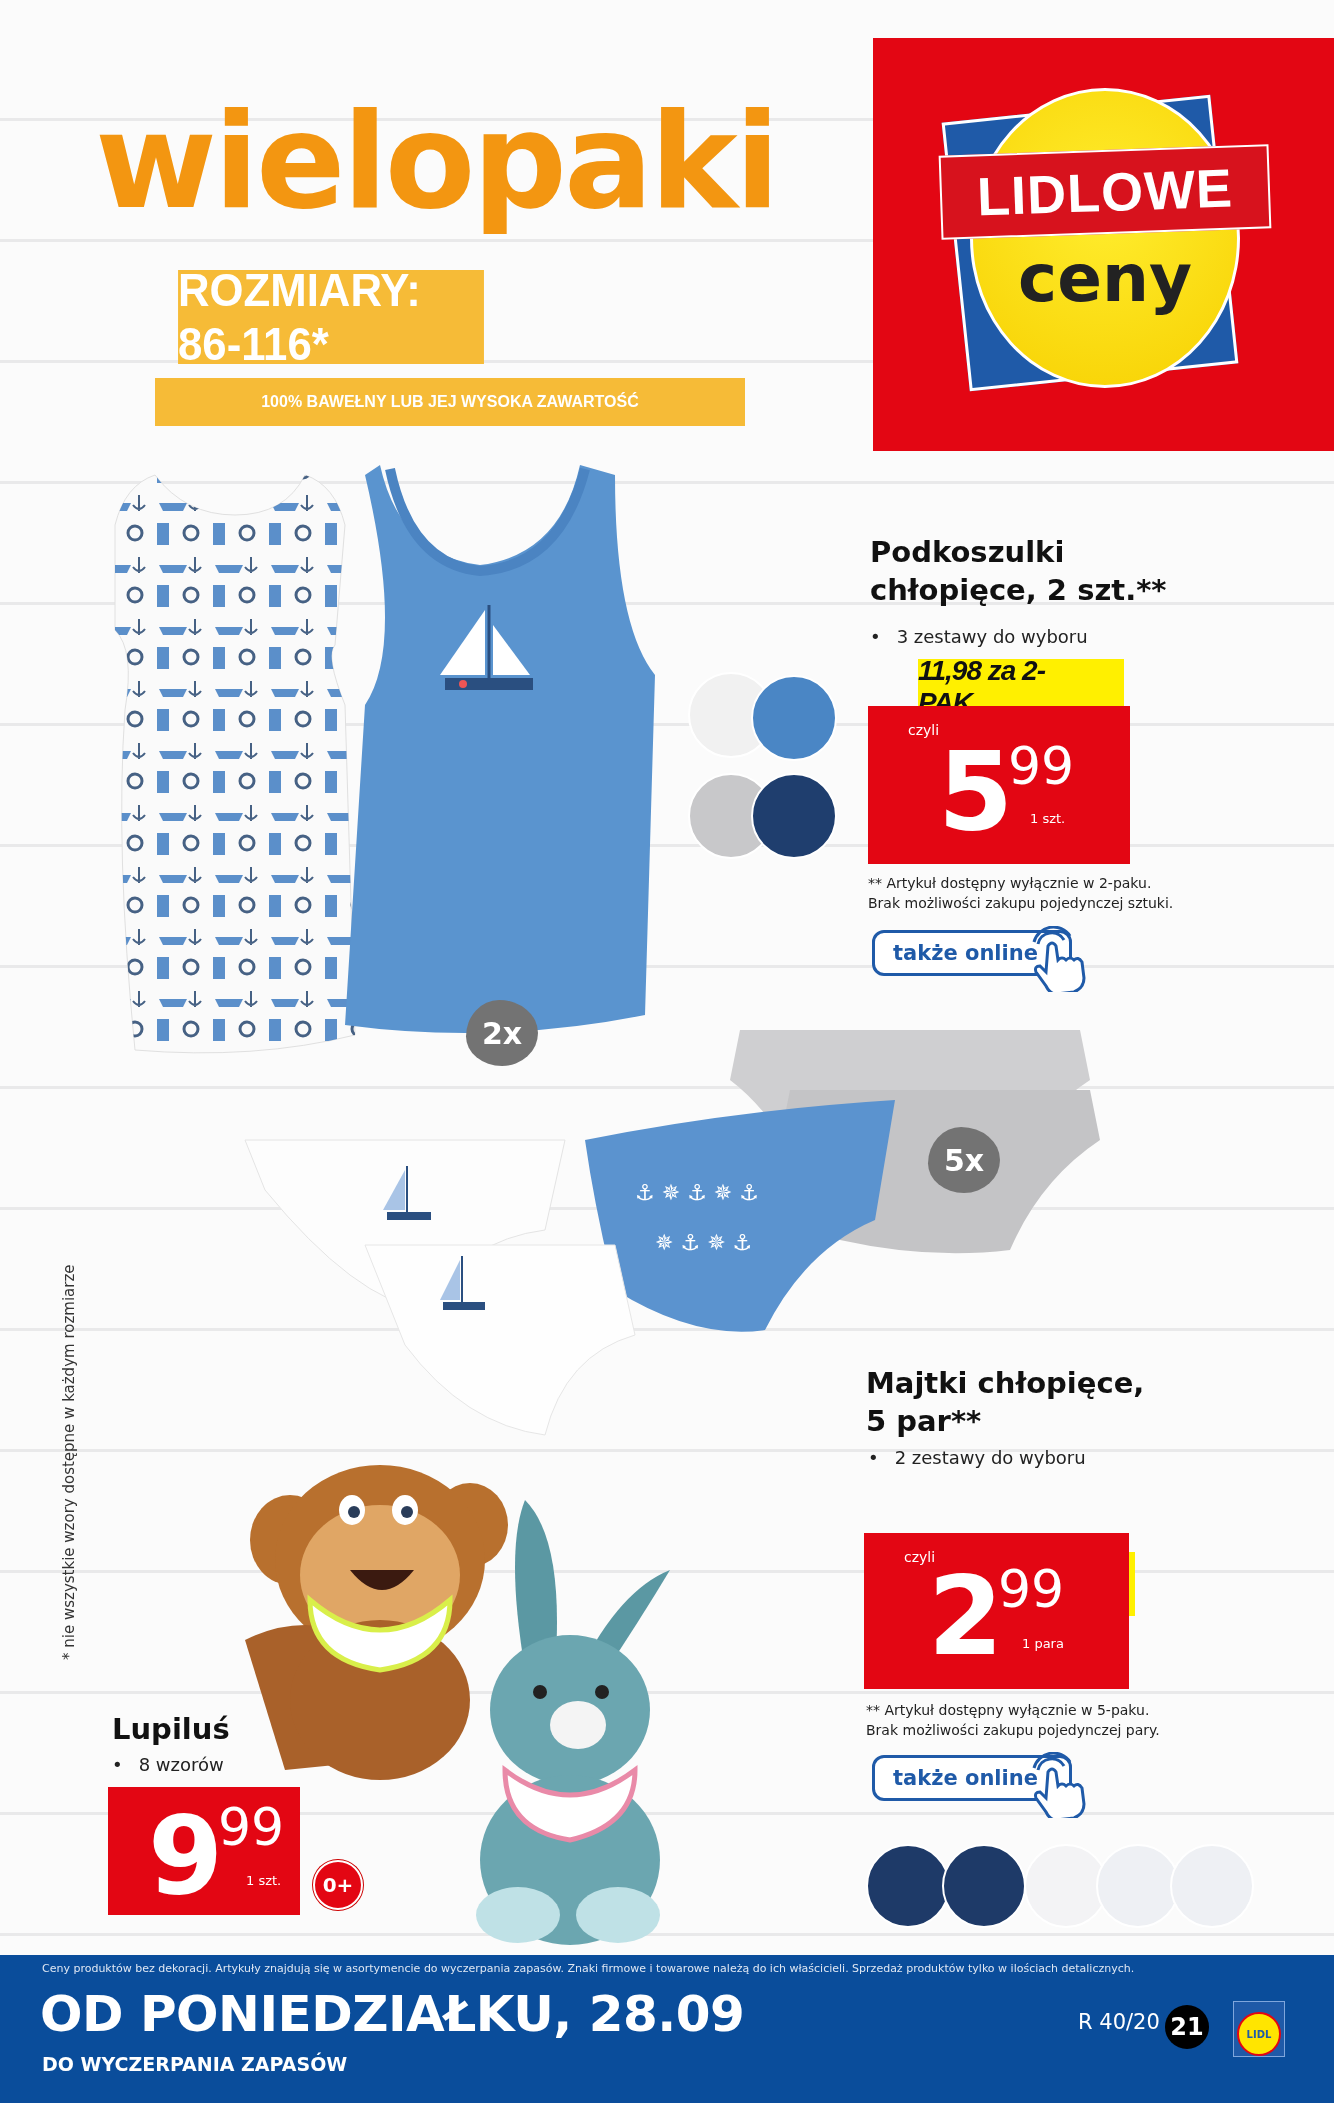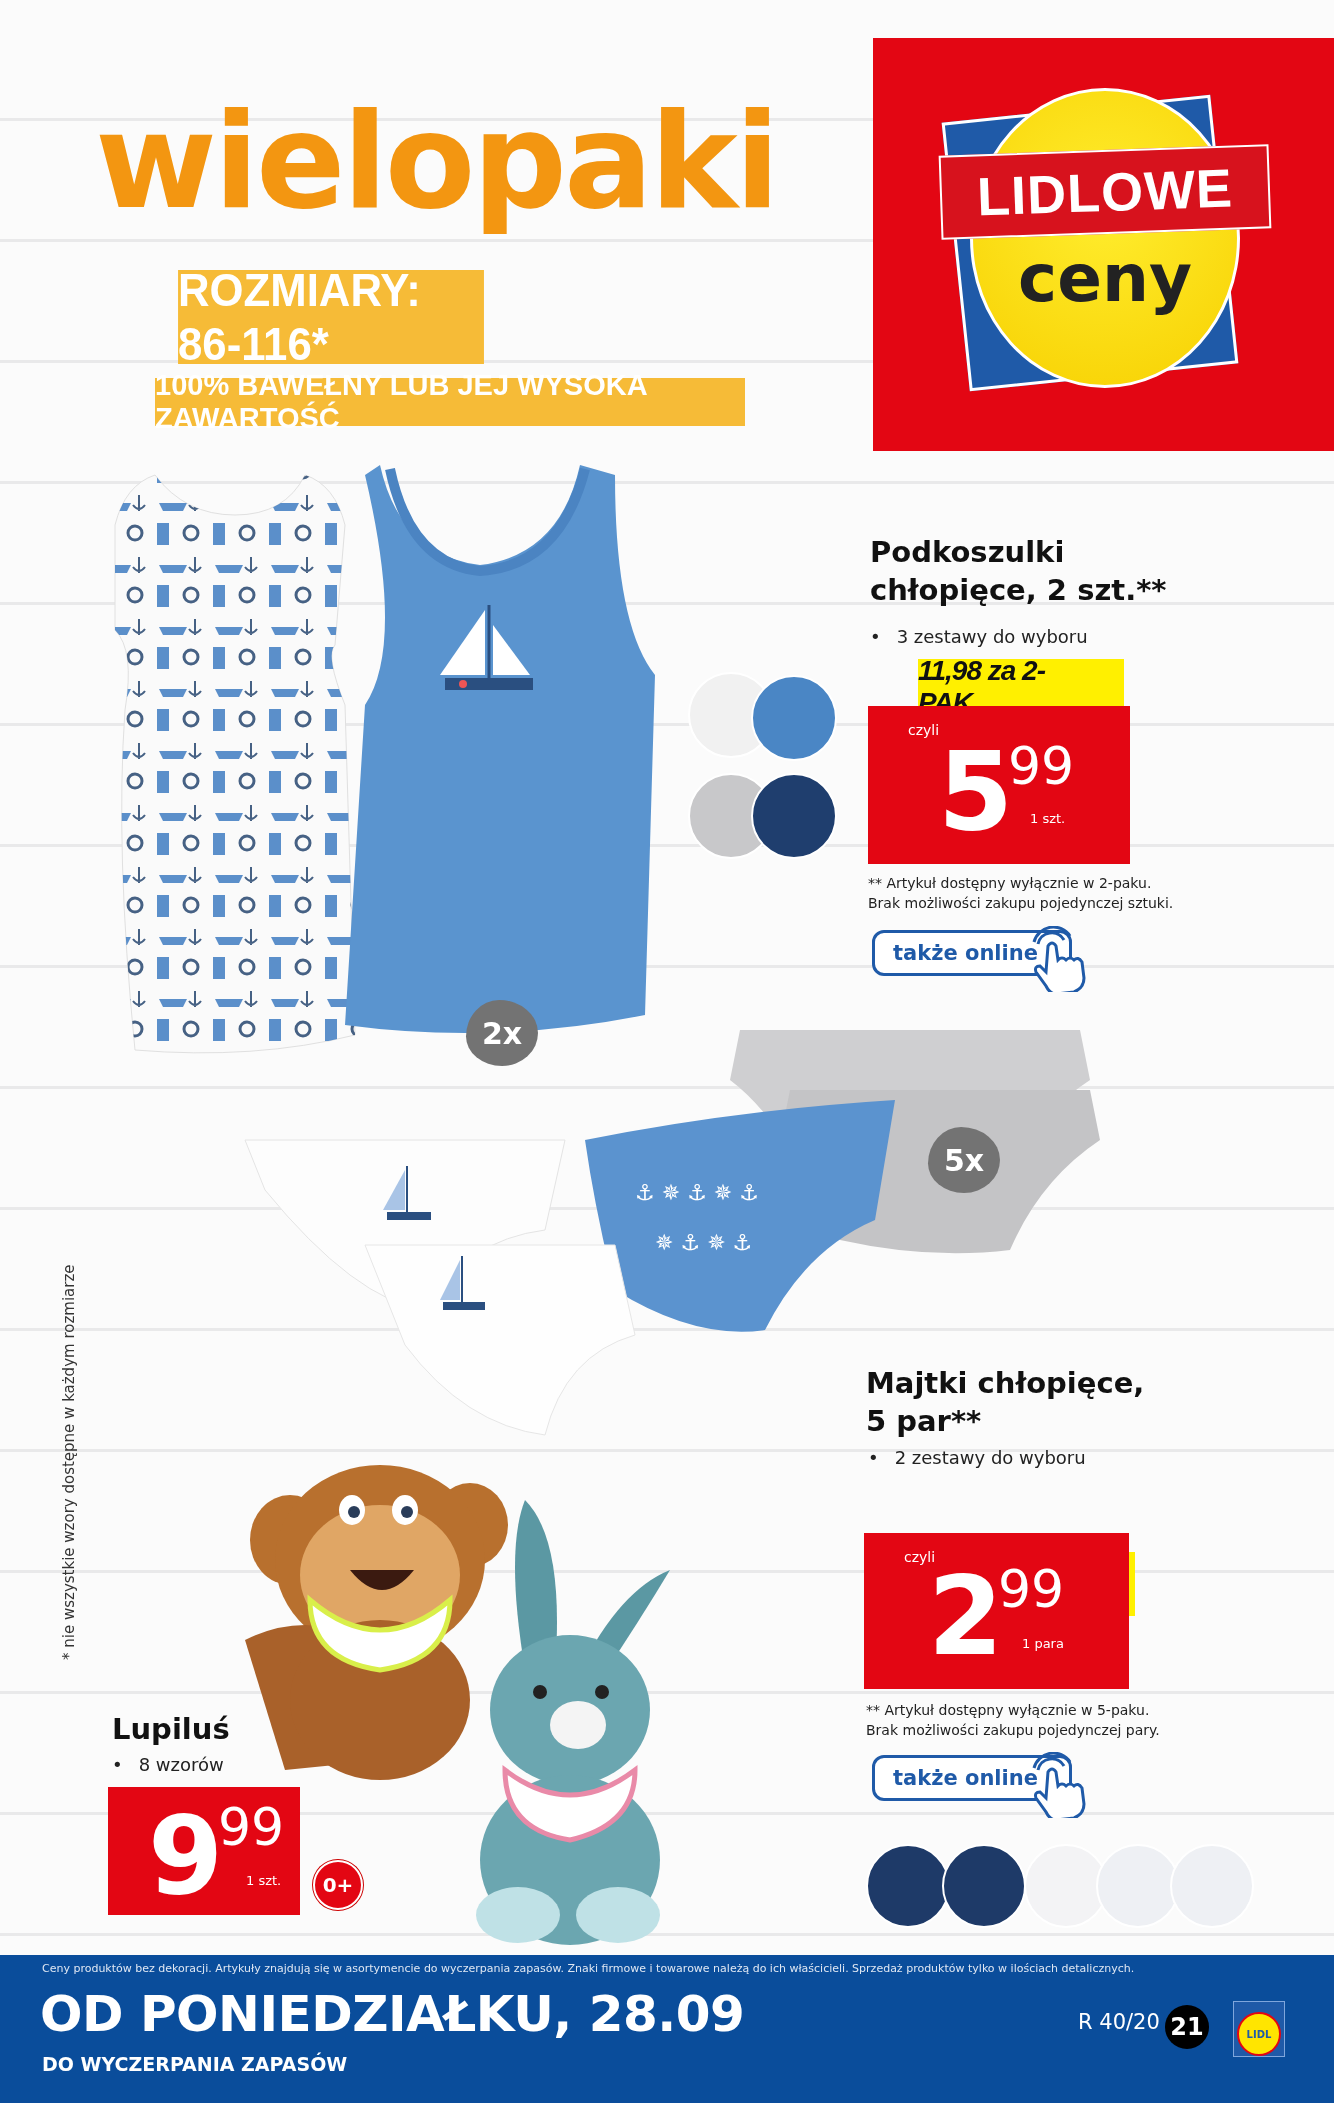--- a/index.html
+++ b/index.html
@@ -24,21 +24,21 @@
     background: #f6bb37; color: #fff;
     font-family: "Liberation Sans", sans-serif; font-weight: bold;
     font-size: 46px; display: flex; align-items: center; justify-content: center;
     letter-spacing: 0px; transform: scaleX(0.95);
   }
   .sizes-band { left: 170px; width: 322px; }
   .cotton-band {
     left: 155px; top: 378px; width: 590px; height: 48px;
     background: #f6bb37; color: #fff;
     font-family: "Liberation Sans", sans-serif; font-weight: bold;
-    font-size: 29px; display: flex; align-items: center; justify-content: center;
+    font-size: 16px; display: flex; align-items: center; justify-content: center;
   }
 
   
   .lc-box { left: 873px; top: 38px; width: 461px; height: 413px; background: #e30613; }
   .lc-square { left: 955px; top: 108px; width: 270px; height: 270px; background: #1f5aa8; border: 3px solid #fff; transform: rotate(-6deg); }
   .lc-circle { left: 970px; top: 88px; width: 270px; height: 300px; border-radius: 50%; background: radial-gradient(circle at 50% 40%, #ffed2e, #f7d000); border: 3px solid #fff; }
   .lc-ribbon {
     left: 940px; top: 150px; width: 330px; height: 84px; background: #d7121d;
     border: 2px solid #fff; transform: rotate(-2deg);
     color: #fff; font-family: "Liberation Sans", sans-serif; font-weight: bold; font-size: 54px;

